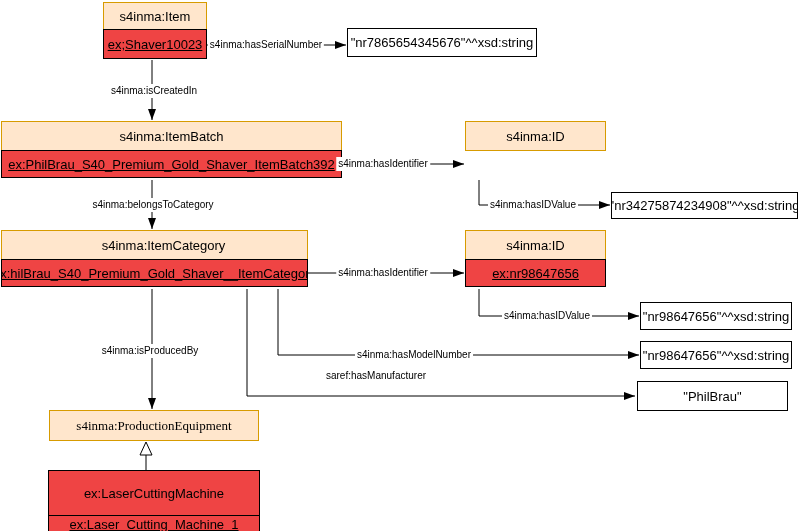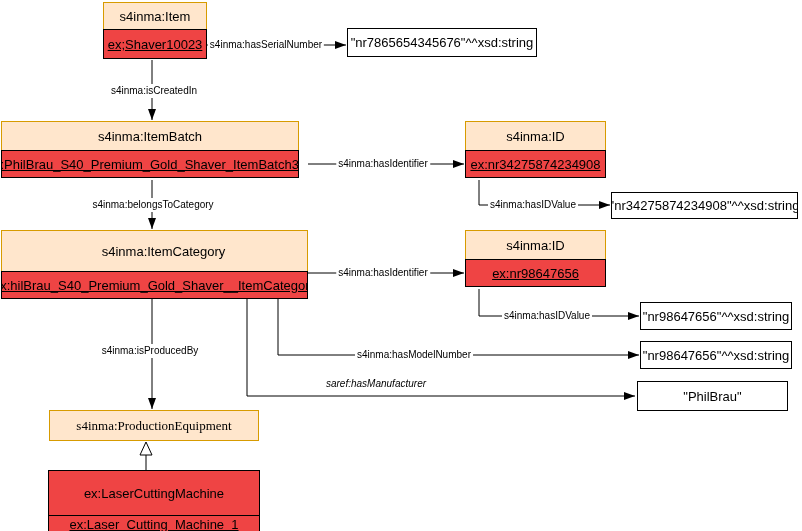--- a/index.html
+++ b/index.html
@@ -59,44 +59,41 @@
     </div>
     <div class="row" style="height:30px;">
       <span class="instance">ex;Shaver10023</span>
     </div>
   </div>
 
   <div class="lit" style="left:347px;top:28px;width:190px;height:29px;">
     <span>"nr7865654345676"^^xsd:string</span>
   </div>
 
-  <div class="node" style="left:1px;top:121px;width:298px;">
+  <div class="node" style="left:1px;top:121px;width:341px;">
     <div class="row hdr" style="height:30px;">
       <span>s4inma:ItemBatch</span>
     </div>
     <div class="row" style="height:28px;">
       <span class="instance">ex:PhilBrau_S40_Premium_Gold_Shaver_ItemBatch392</span>
     </div>
   </div>
 
   <div class="node" style="left:465px;top:121px;width:141px;">
     <div class="row hdr" style="height:30px;">
       <span>s4inma:ID</span>
     </div>
-    <div class="row" style="height:28px;">
-      <span class="instance">ex:nr34275874234908</span>
-    </div>
   </div>
 
   <div class="lit" style="left:611px;top:192px;width:187px;height:27px;">
     <span>"nr34275874234908"^^xsd:string</span>
   </div>
 
   <div class="node" style="left:1px;top:230px;width:307px;">
-    <div class="row hdr" style="height:42px;padding-left:18px;">
+    <div class="row hdr" style="height:30px;padding-left:18px;">
       <span>s4inma:ItemCategory</span>
     </div>
     <div class="row" style="height:28px;">
       <span class="instance">ex:hilBrau_S40_Premium_Gold_Shaver__ItemCategory</span>
     </div>
   </div>
 
   <div class="node" style="left:465px;top:230px;width:141px;">
     <div class="row hdr" style="height:30px;">
       <span>s4inma:ID</span>
@@ -134,16 +131,16 @@
   </div>
 
   <div class="elabel" style="left:266px;top:45px;">s4inma:hasSerialNumber</div>
   <div class="elabel" style="left:154px;top:91px;">s4inma:isCreatedIn</div>
   <div class="elabel" style="left:383px;top:164px;">s4inma:hasIdentifier</div>
   <div class="elabel" style="left:533px;top:205px;">s4inma:hasIDValue</div>
   <div class="elabel" style="left:153px;top:205px;">s4inma:belongsToCategory</div>
   <div class="elabel" style="left:383px;top:273px;">s4inma:hasIdentifier</div>
   <div class="elabel" style="left:547px;top:316px;">s4inma:hasIDValue</div>
   <div class="elabel" style="left:414px;top:355px;">s4inma:hasModelNumber</div>
-  <div class="elabel" style="left:376px;top:384px;font-style:italic;">saref:hasManufacturer</div>
+  <div class="elabel" style="left:376px;top:376px;">saref:hasManufacturer</div>
   <div class="elabel" style="left:150px;top:351px;">s4inma:isProducedBy</div>
 
 </div>
 
 </body></html>

